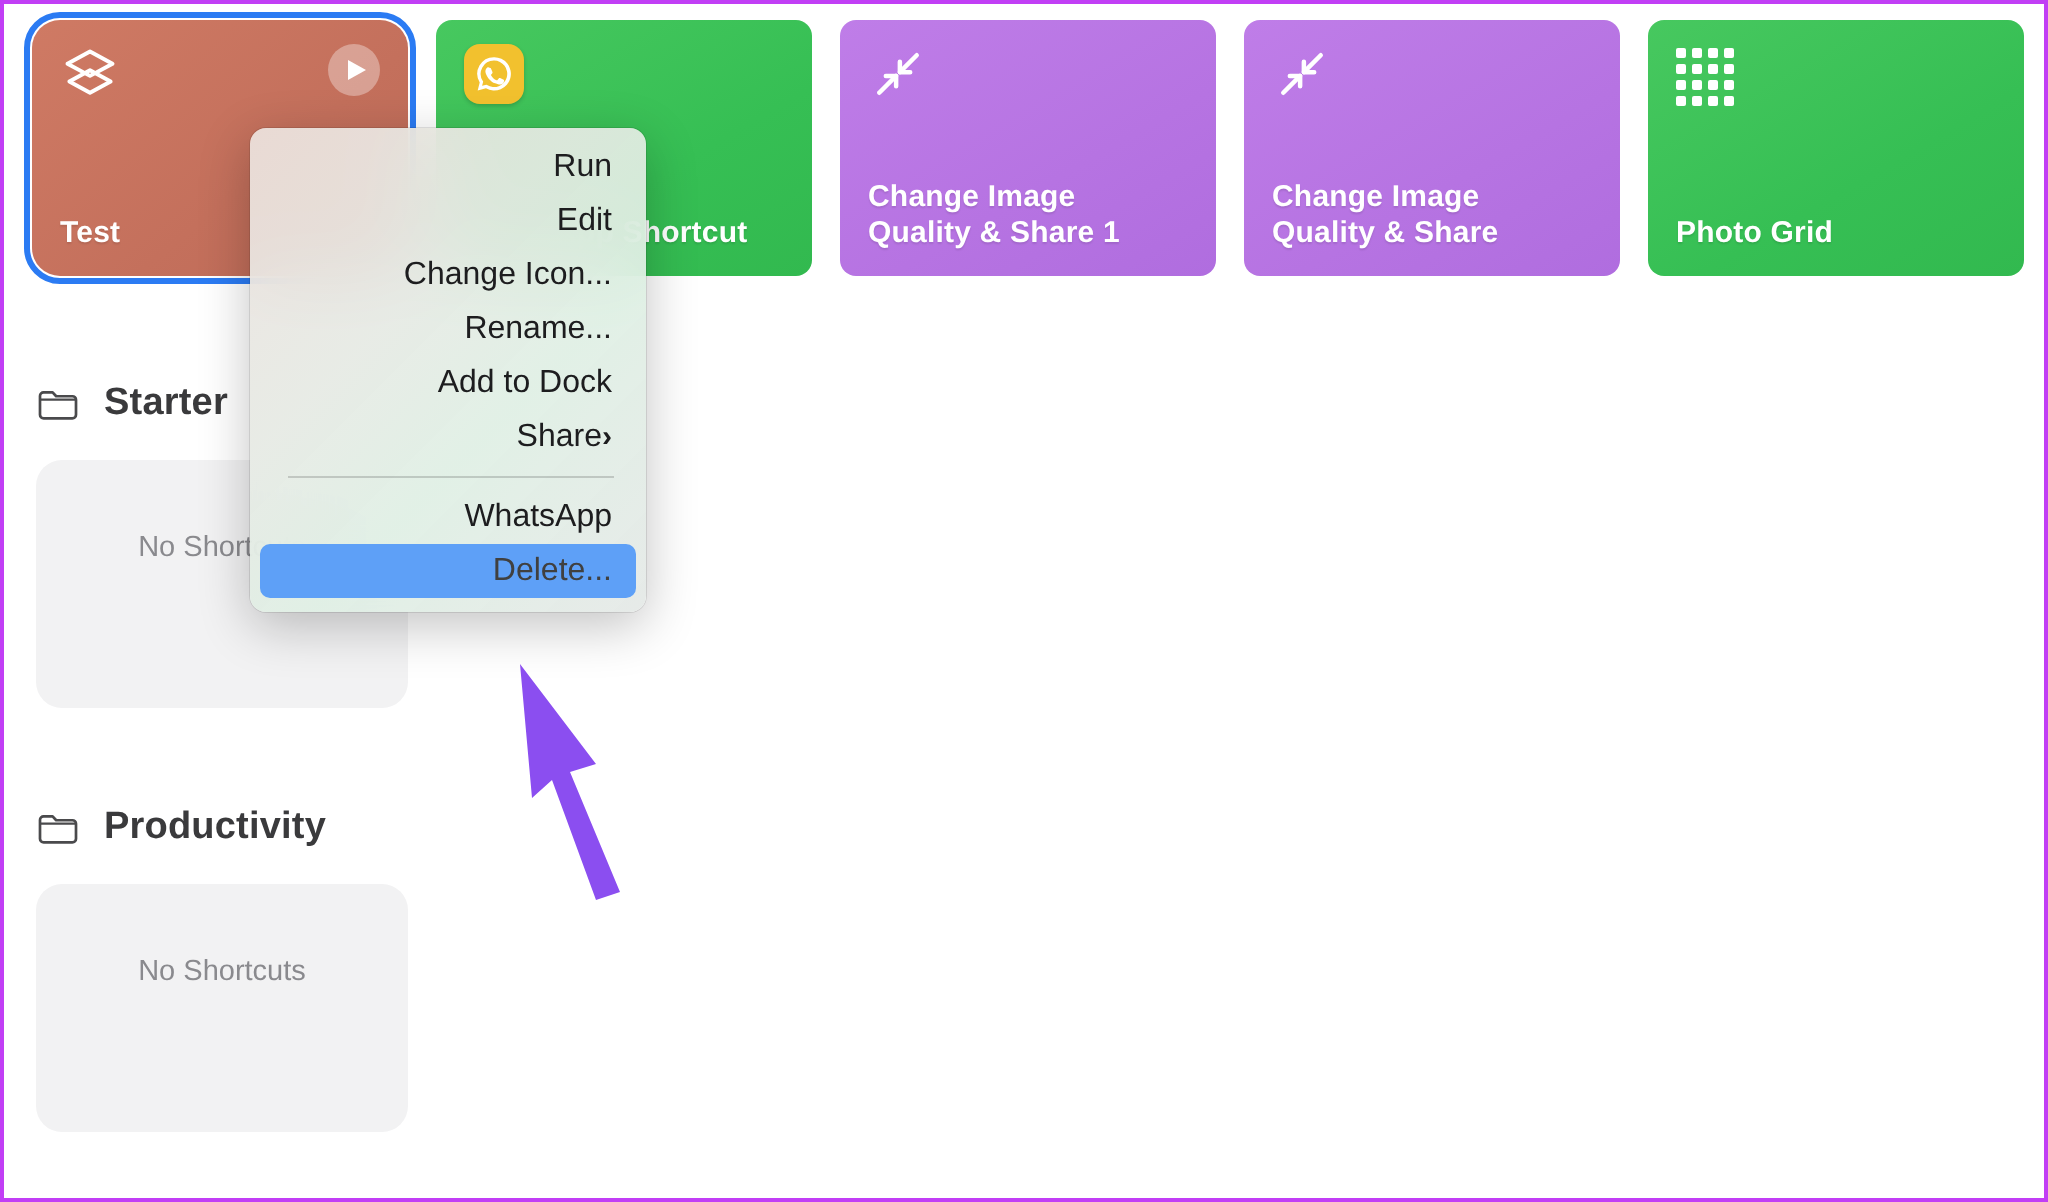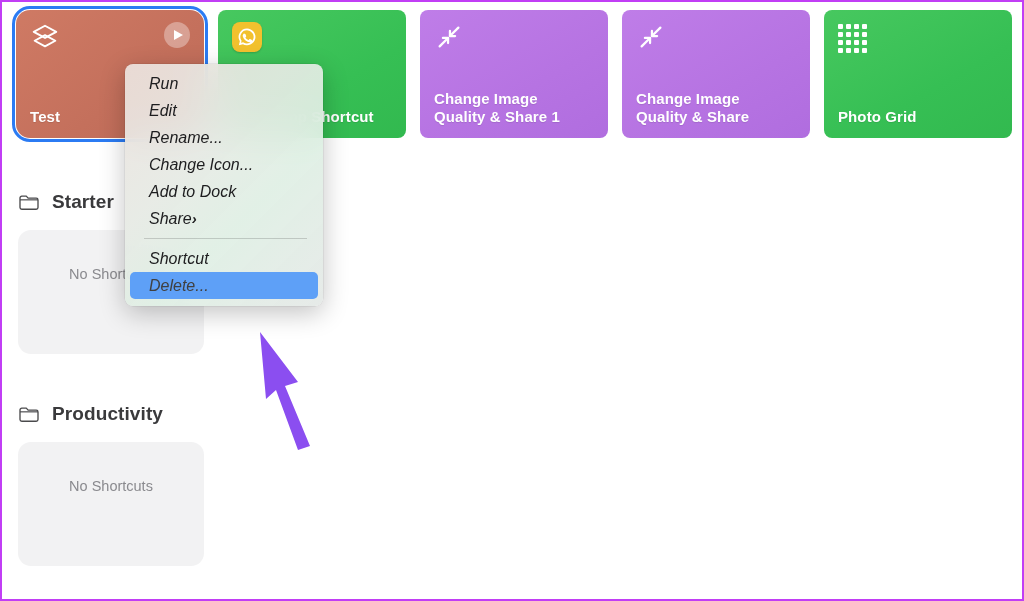--- a/index.html
+++ b/index.html
@@ -161,28 +161,27 @@
                 rgba(223,239,228,0.92) 62%,
                 rgba(229,233,231,0.94) 100%);
     backdrop-filter: blur(18px);
     box-shadow: 0 7px 26px rgba(0,0,0,0.24), 0 0 0 0.5px rgba(0,0,0,0.10);
     overflow: hidden;
   }
   .menu-item {
     height: 27px;
     display: flex;
     align-items: center;
-    justify-content: flex-start;
+    justify-content: flex-end;
     padding: 0 12px 0 19px;
     margin: 0 5px;
     border-radius: 5px;
     font-size: 16px;
     color: #1d1d1f;
     white-space: nowrap;
-    font-style: italic;
   }
   .menu-item.highlight {
     background: #5ea0f7;
     color: #404040;
   }
   .menu-item .chev {
     font-size: 15px;
     font-weight: bold;
     color: #1d1d1f;
     line-height: 1;
@@ -317,35 +316,35 @@
   </div>
 
   <div class="context-menu">
     <div class="menu-item">
       <span>Run</span>
     </div>
     <div class="menu-item">
       <span>Edit</span>
     </div>
     <div class="menu-item">
+      <span>Change Icon...</span>
+    </div>
+    <div class="menu-item">
       <span>Rename...</span>
-    </div>
-    <div class="menu-item">
-      <span>Change Icon...</span>
     </div>
     <div class="menu-item">
       <span>Add to Dock</span>
     </div>
     <div class="menu-item">
       <span>Share</span>
       <span class="chev">›</span>
     </div>
     <div class="menu-sep"></div>
     <div class="menu-item">
-      <span>Shortcut</span>
+      <span>WhatsApp</span>
     </div>
     <div class="menu-item highlight">
       <span>Delete...</span>
     </div>
   </div>
 
   <svg class="annot-arrow" viewBox="0 0 110 130">
     <path d="M8 12 L46 62 L33 66 L58 126 L46 130 L24 70 L14 79 Z" fill="#8b4ef0" transform="translate(2,0)"></path>
   </svg>
 

